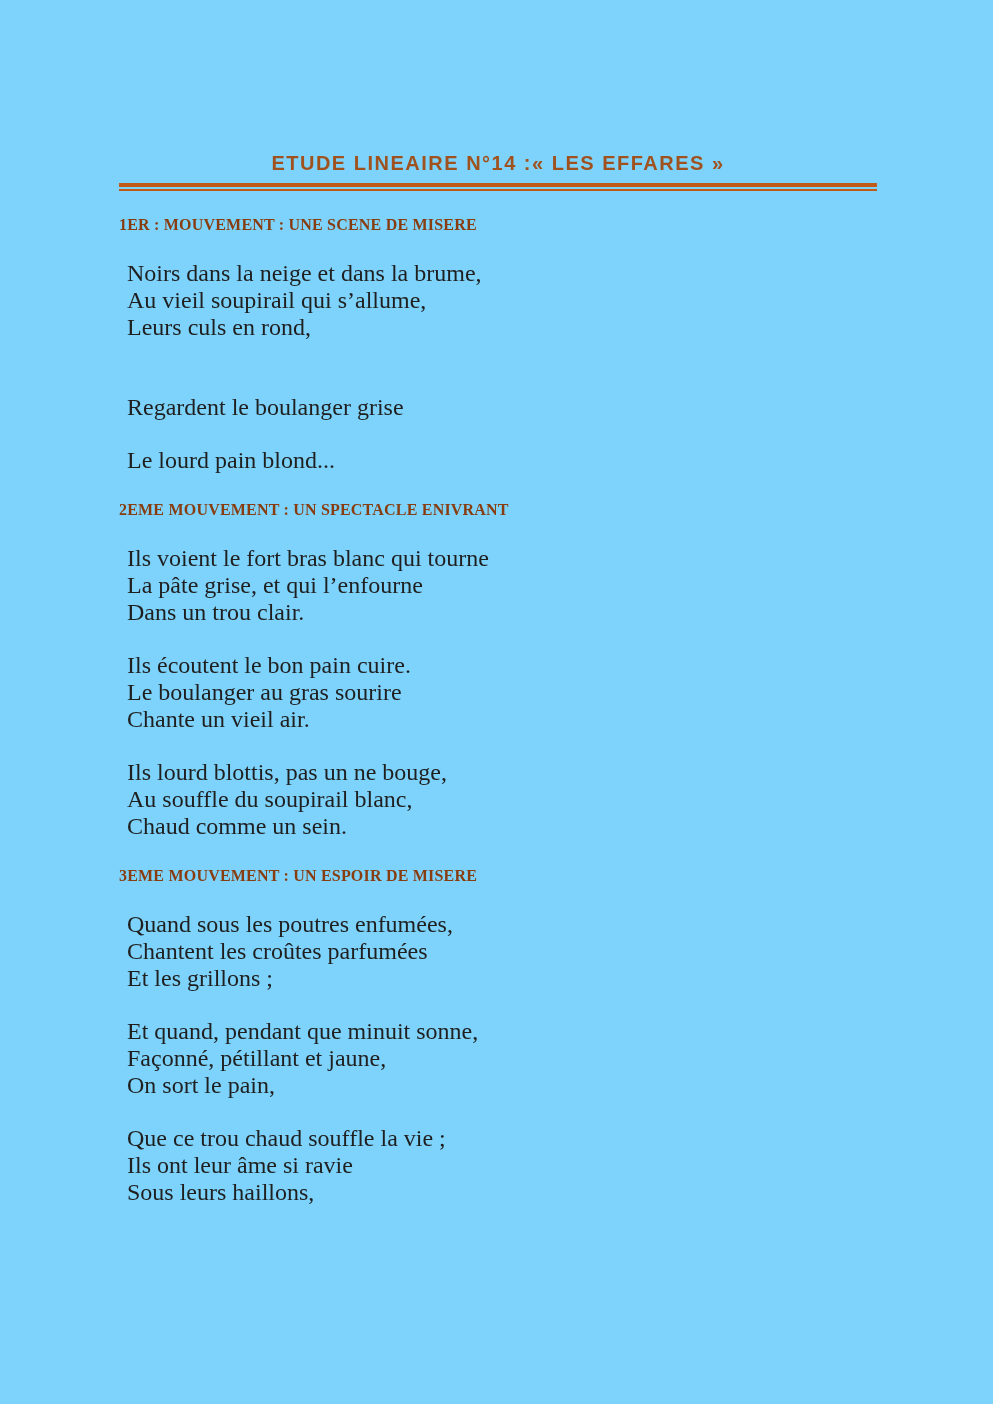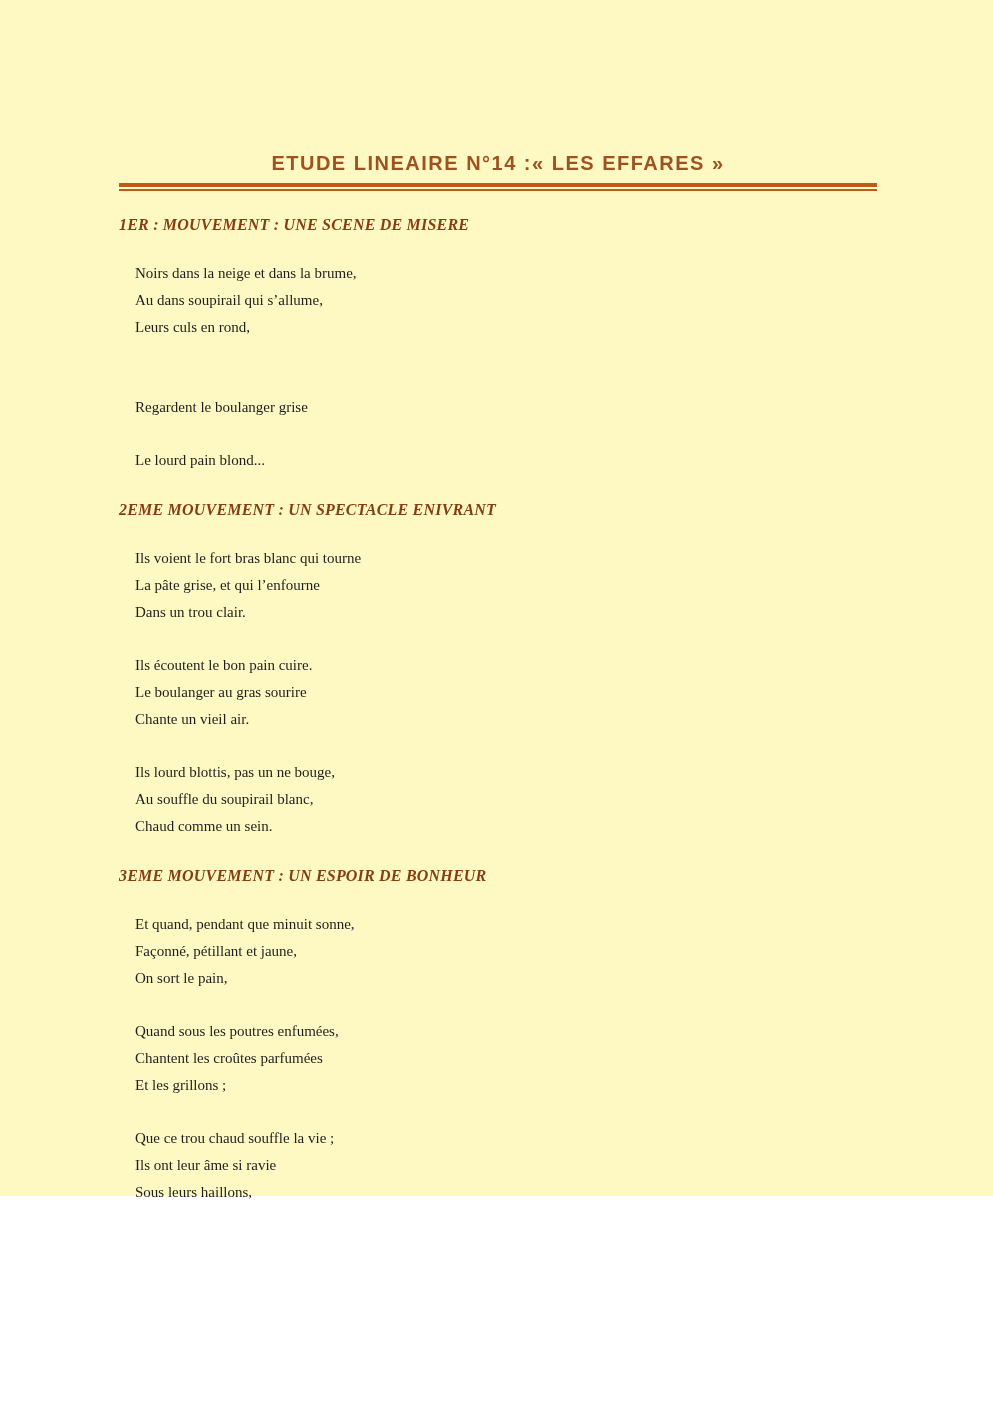--- a/index.html
+++ b/index.html
@@ -9,23 +9,23 @@
   }
   body {
     width: 993px;
     height: 1404px;
     overflow: hidden;
     font-family: "Liberation Serif", serif;
   }
   .page {
     box-sizing: border-box;
     width: 993px;
-    height: 1196px;
+    height: 1404px;
     padding: 150px 116px 8px 119px;
-    background: #fef9c3;
+    background: #7dd3fc;
   }
   .doc-title {
     margin: 0;
     text-align: center;
     font-family: "Liberation Sans", sans-serif;
     font-weight: bold;
     font-size: 20px;
     letter-spacing: 1.5px;
     color: #A0521E;
     line-height: 26px;
@@ -37,43 +37,42 @@
     border-bottom: 2px solid #BF5B17;
   }
   .section-heading {
     margin: 24px 0 20px 0;
     font-family: "Liberation Serif", serif;
     font-weight: bold;
     font-size: 16px;
     letter-spacing: 0.2px;
     color: #883D10;
     line-height: 19px;
-    font-style: italic;
   }
   .stanza {
-    margin: 26px 16px;
+    margin: 26px 8px;
     font-family: "Liberation Serif", serif;
-    font-size: 15px;
+    font-size: 24px;
     color: #1f1f1f;
     line-height: 27px;
   }
 </style>
 </head>
 <body>
 
 <div class="page">
   <h1 class="doc-title">ETUDE LINEAIRE N°14 :« LES EFFARES »</h1>
   <div class="title-rule"></div>
   <div id="content">
       <h2 class="section-heading">1ER : MOUVEMENT : UNE SCENE DE MISERE</h2>
-      <p class="stanza"><span>Noirs dans la neige et dans la brume,</span><br><span>Au dans soupirail qui s’allume,</span><br><span>Leurs culs en rond,</span></p>
+      <p class="stanza"><span>Noirs dans la neige et dans la brume,</span><br><span>Au vieil soupirail qui s’allume,</span><br><span>Leurs culs en rond,</span></p>
       <p class="stanza"><br><span>Regardent le boulanger grise</span></p>
       <p class="stanza"><span>Le lourd pain blond...</span></p>
       <h2 class="section-heading">2EME MOUVEMENT : UN SPECTACLE ENIVRANT</h2>
       <p class="stanza"><span>Ils voient le fort bras blanc qui tourne</span><br><span>La pâte grise, et qui l’enfourne</span><br><span>Dans un trou clair.</span></p>
       <p class="stanza"><span>Ils écoutent le bon pain cuire.</span><br><span>Le boulanger au gras sourire</span><br><span>Chante un vieil air.</span></p>
       <p class="stanza"><span>Ils lourd blottis, pas un ne bouge,</span><br><span>Au souffle du soupirail blanc,</span><br><span>Chaud comme un sein.</span></p>
-      <h2 class="section-heading">3EME MOUVEMENT : UN ESPOIR DE BONHEUR</h2>
+      <h2 class="section-heading">3EME MOUVEMENT : UN ESPOIR DE MISERE</h2>
+      <p class="stanza"><span>Quand sous les poutres enfumées,</span><br><span>Chantent les croûtes parfumées</span><br><span>Et les grillons ;</span></p>
       <p class="stanza"><span>Et quand, pendant que minuit sonne,</span><br><span>Façonné, pétillant et jaune,</span><br><span>On sort le pain,</span></p>
-      <p class="stanza"><span>Quand sous les poutres enfumées,</span><br><span>Chantent les croûtes parfumées</span><br><span>Et les grillons ;</span></p>
       <p class="stanza"><span>Que ce trou chaud souffle la vie ;</span><br><span>Ils ont leur âme si ravie</span><br><span>Sous leurs haillons,</span></p>
     </div>
 </div>
 
 </body></html>

